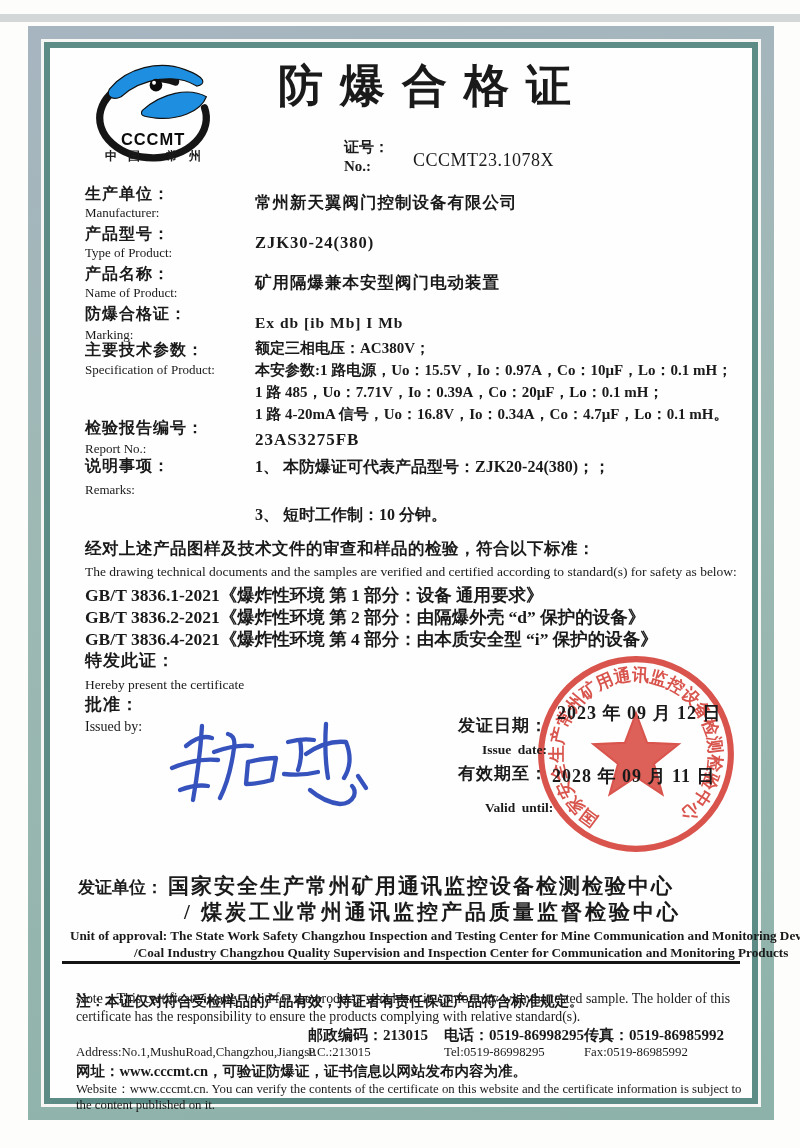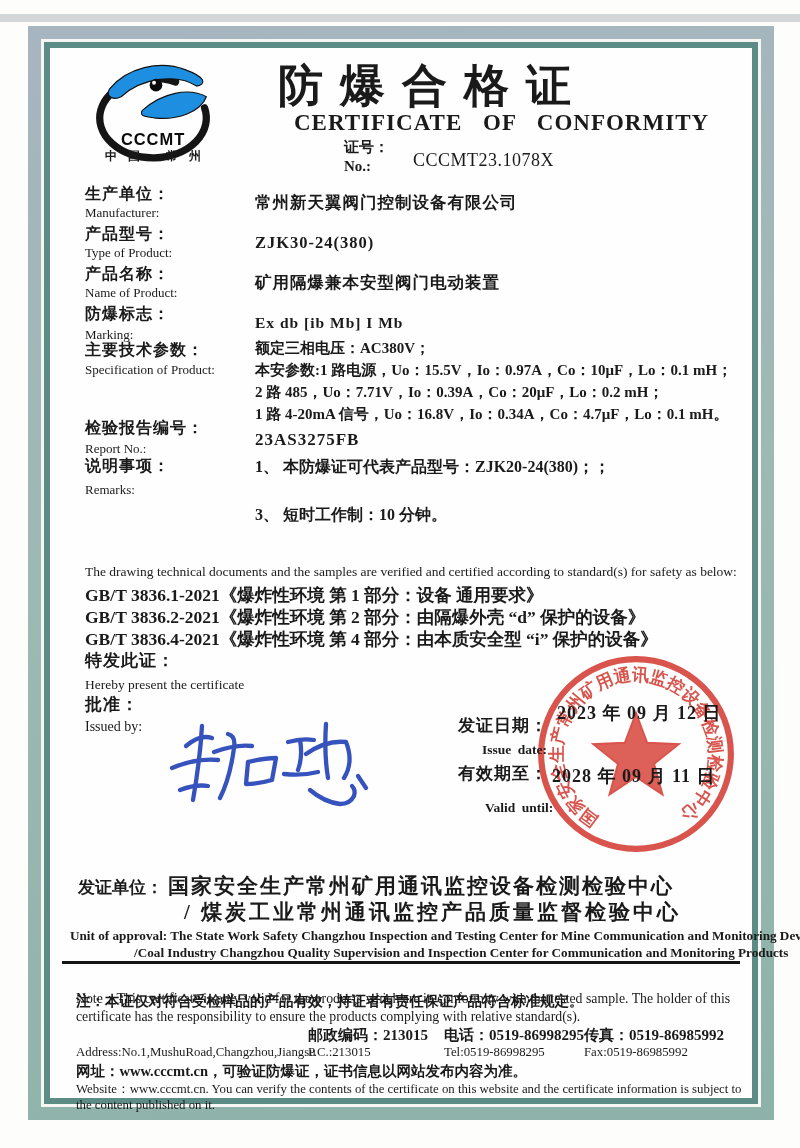--- a/index.html
+++ b/index.html
@@ -51,57 +51,57 @@
     <path d="M116.1,53.4 A55,41 0 1 1 86.2,26.8" fill="none" stroke="#151515" stroke-width="7.5" stroke-linecap="round"></path>
     <path d="M18,34 C36,12 70,4 96,14 C118,22 118,29 108,31 C88,18 52,22 30,42 C22,46 14,42 18,34 Z" fill="#1e8fe0" stroke="#111" stroke-width="1.2"></path>
     <path d="M52,56 C72,38 100,32 118,42 C112,58 88,66 66,64 C56,63 48,62 52,56 Z" fill="#1e8fe0" stroke="#111" stroke-width="1.2"></path>
     <circle cx="66" cy="30" r="6.5" fill="#0b0b0b"></circle>
     <circle cx="64" cy="27.5" r="2" fill="#ffffff"></circle>
     <text x="63" y="92" text-anchor="middle" font-family="Liberation Sans, sans-serif" font-size="17" font-weight="bold" fill="#0b0b0b" letter-spacing="1">CCCMT</text>
   </svg>
   <div class="abs logo-region" style="left:86px; top:148px; width:138px;">中 国 · 常 州</div>
 
   <div class="abs title" style="left:278px; top:56px;">防爆合格证</div>
-  <div class="abs subtitle" style="left:294px; top:110px;">CERTIFICATE  OF  CONFORMITY</div>
   <div class="abs certno-label" style="left:344px; top:138px;">证号：</div>
   <div class="abs certno-label" style="left:344px; top:158px;">No.:</div>
   <div class="abs certno-value" style="left:413px; top:150px;">CCCMT23.1078X</div>
 
   <div class="abs cn-label" style="left:85px; top:184px;">生产单位：</div>
   <div class="abs en-label" style="left:85px; top:205px;">Manufacturer:</div>
   <div class="abs value" style="left:255px; top:192px;">常州新天翼阀门控制设备有限公司</div>
 
   <div class="abs cn-label" style="left:85px; top:224px;">产品型号：</div>
   <div class="abs en-label" style="left:85px; top:245px;">Type of Product:</div>
   <div class="abs value" style="left:255px; top:233px;">ZJK30-24(380)</div>
 
   <div class="abs cn-label" style="left:85px; top:264px;">产品名称：</div>
   <div class="abs en-label" style="left:85px; top:285px;">Name of Product:</div>
   <div class="abs value" style="left:255px; top:272px;">矿用隔爆兼本安型阀门电动装置</div>
 
-  <div class="abs cn-label" style="left:85px; top:304px;">防爆标志：</div>
+  <div class="abs cn-label" style="left:85px; top:304px;">防爆合格证：</div>
   <div class="abs en-label" style="left:85px; top:327px;">Marking:</div>
   <div class="abs value" style="left:255px; top:314px; font-size:15.5px;">Ex db [ib Mb] I Mb</div>
 
   <div class="abs cn-label" style="left:85px; top:340px;">主要技术参数：</div>
   <div class="abs en-label" style="left:85px; top:362px;">Specification of Product:</div>
   <div class="abs spec-line" style="left:255px; top:337px;">额定三相电压：AC380V；</div>
   <div class="abs spec-line" style="left:255px; top:359px;">本安参数:1 路电源，Uo：15.5V，Io：0.97A，Co：10μF，Lo：0.1 mH；</div>
-  <div class="abs spec-line" style="left:255px; top:381px;">2 路 485，Uo：7.71V，Io：0.39A，Co：20μF，Lo：0.2 mH；</div>
+  <div class="abs spec-line" style="left:255px; top:381px;">1 路 485，Uo：7.71V，Io：0.39A，Co：20μF，Lo：0.1 mH；</div>
   <div class="abs spec-line" style="left:255px; top:403px;">1 路 4-20mA 信号，Uo：16.8V，Io：0.34A，Co：4.7μF，Lo：0.1 mH。</div>
 
   <div class="abs cn-label" style="left:85px; top:418px;">检验报告编号：</div>
   <div class="abs en-label" style="left:85px; top:441px;">Report No.:</div>
   <div class="abs value" style="left:255px; top:430px; font-size:17px;">23AS3275FB</div>
 
   <div class="abs cn-label" style="left:85px; top:456px;">说明事项：</div>
   <div class="abs en-label" style="left:85px; top:482px;">Remarks:</div>
   <div class="abs remark-line" style="left:255px; top:455px;">1、 本防爆证可代表产品型号：ZJK20-24(380)；；</div>
   <div class="abs remark-line" style="left:255px; top:503px;">3、 短时工作制：10 分钟。</div>
 
+  <div class="abs stmt-cn" style="left:85px; top:538px;">经对上述产品图样及技术文件的审查和样品的检验，符合以下标准：</div>
   <div class="abs stmt-en" style="left:85px; top:564px;">The drawing technical documents and the samples are verified and certified according to standard(s) for safety as below:</div>
   <div class="abs gb-line" style="left:85px; top:584px;text-align:right;">GB/T 3836.1-2021《爆炸性环境 第 1 部分：设备 通用要求》</div>
   <div class="abs gb-line" style="left:85px; top:606px;">GB/T 3836.2-2021《爆炸性环境 第 2 部分：由隔爆外壳 “d” 保护的设备》</div>
   <div class="abs gb-line" style="left:85px; top:628px;">GB/T 3836.4-2021《爆炸性环境 第 4 部分：由本质安全型 “i” 保护的设备》</div>
   <div class="abs cn-label" style="left:85px; top:649px; font-size:17px;">特发此证：</div>
   <div class="abs stmt-en" style="left:85px; top:677px;">Hereby present the certificate</div>
   <div class="abs cn-label" style="left:85px; top:693px; font-size:17px;">批准：</div>
   <div class="abs en-label" style="left:85px; top:719px; font-size:14px;">Issued by:</div>
 
   <svg class="abs" style="left:150px; top:712px; z-index:3;" width="240" height="115" viewBox="0 0 240 115">

